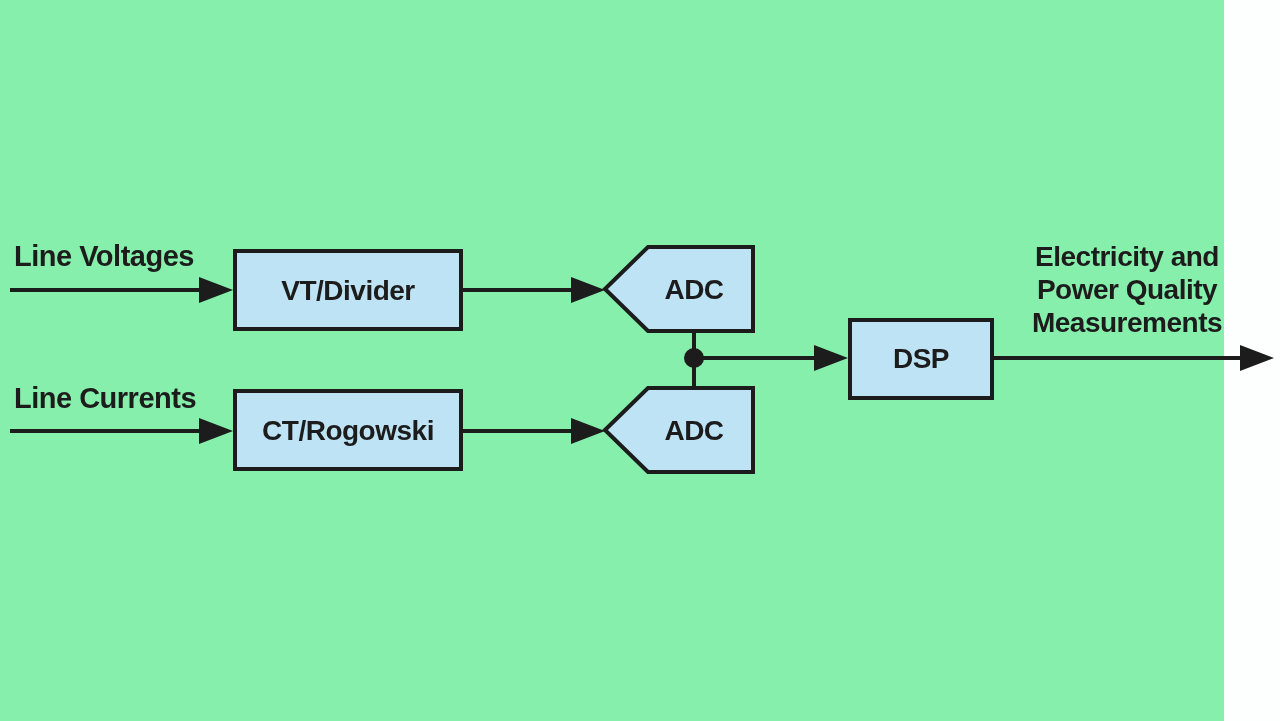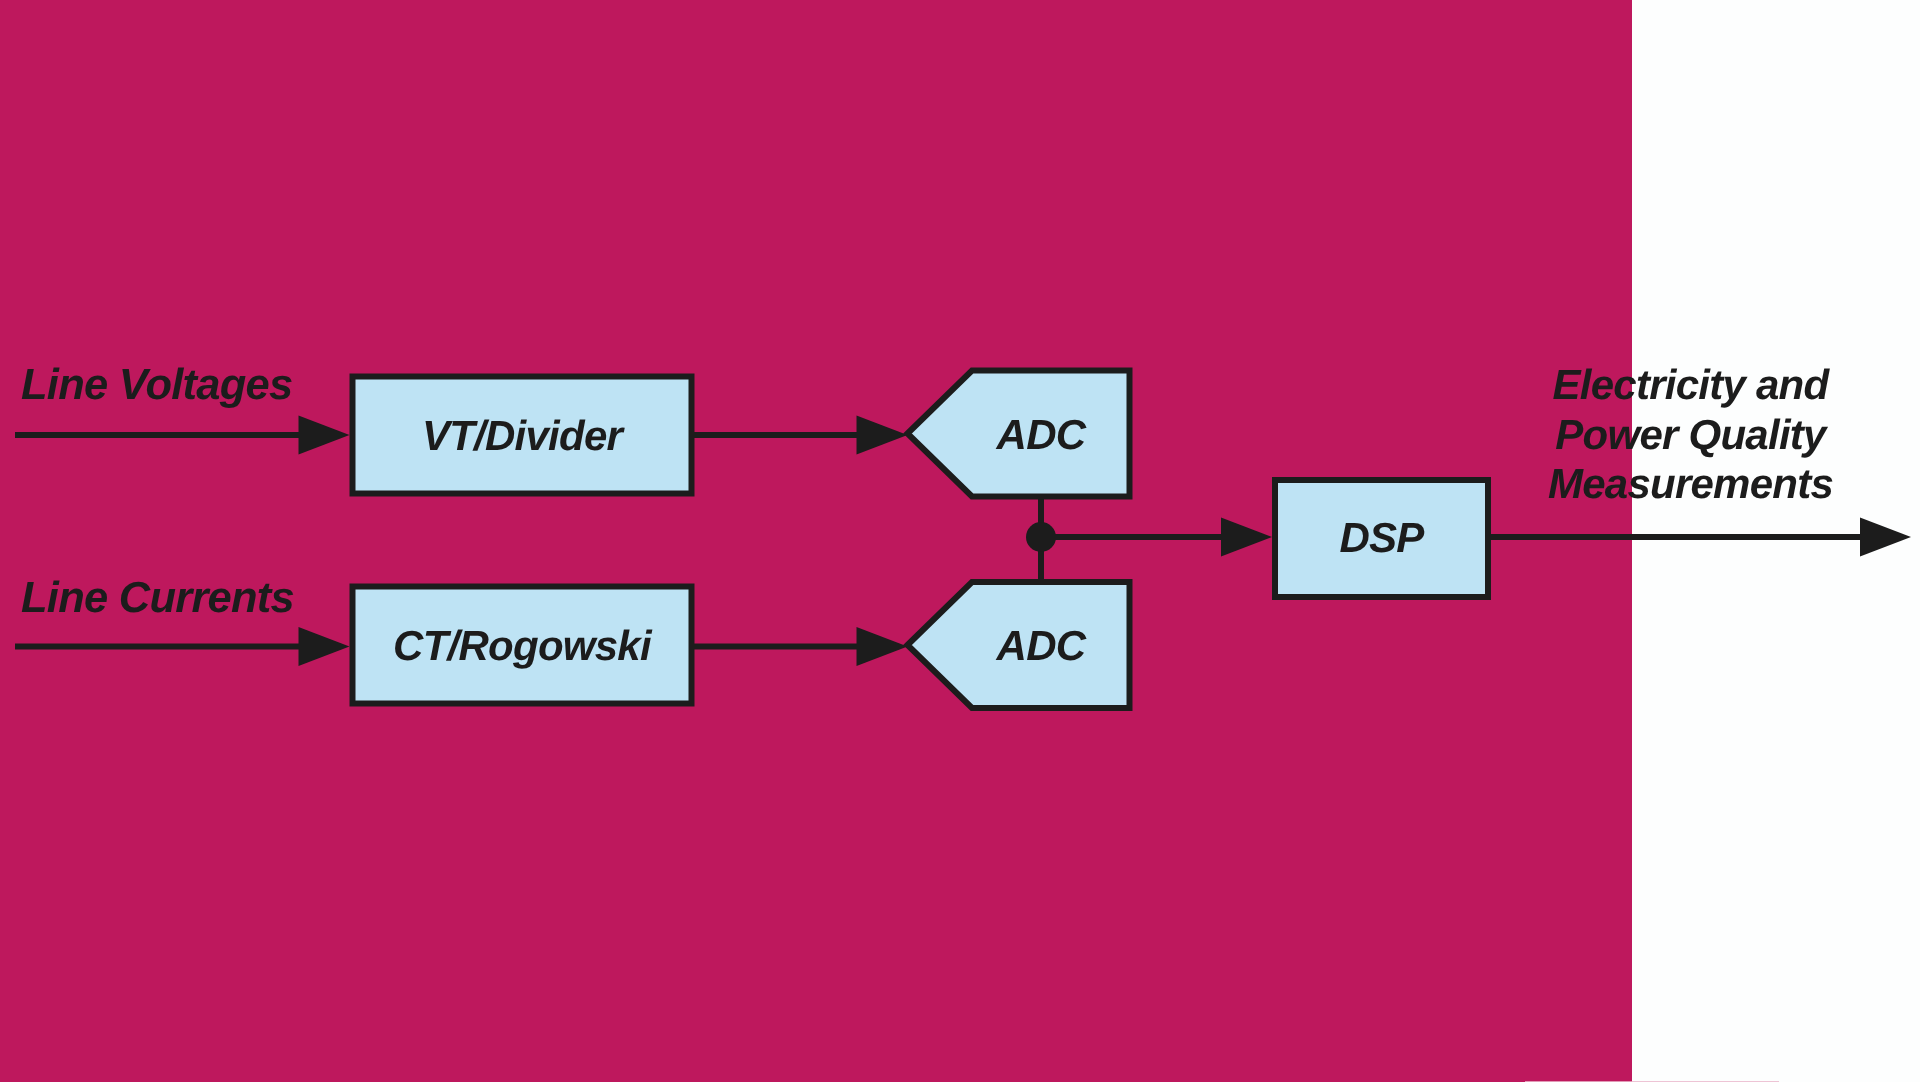--- a/index.html
+++ b/index.html
@@ -6,24 +6,23 @@
     margin: 0;
     padding: 0;
     width: 1280px;
     height: 721px;
     background: #fdfefe;
     overflow: hidden;
     font-family: "Liberation Sans", sans-serif;
   }
   .canvas {
     position: relative;
-    width: 1088px;
+    width: 1224px;
     height: 721px;
-    background: #be185d;
-    font-style: italic;
+    background: #86efac;
   }
   svg { display: block; }
   .wire {
     stroke: #1c1c1c;
     stroke-width: 4;
     fill: none;
   }
   .head {
     fill: #1c1c1c;
     stroke: none;

